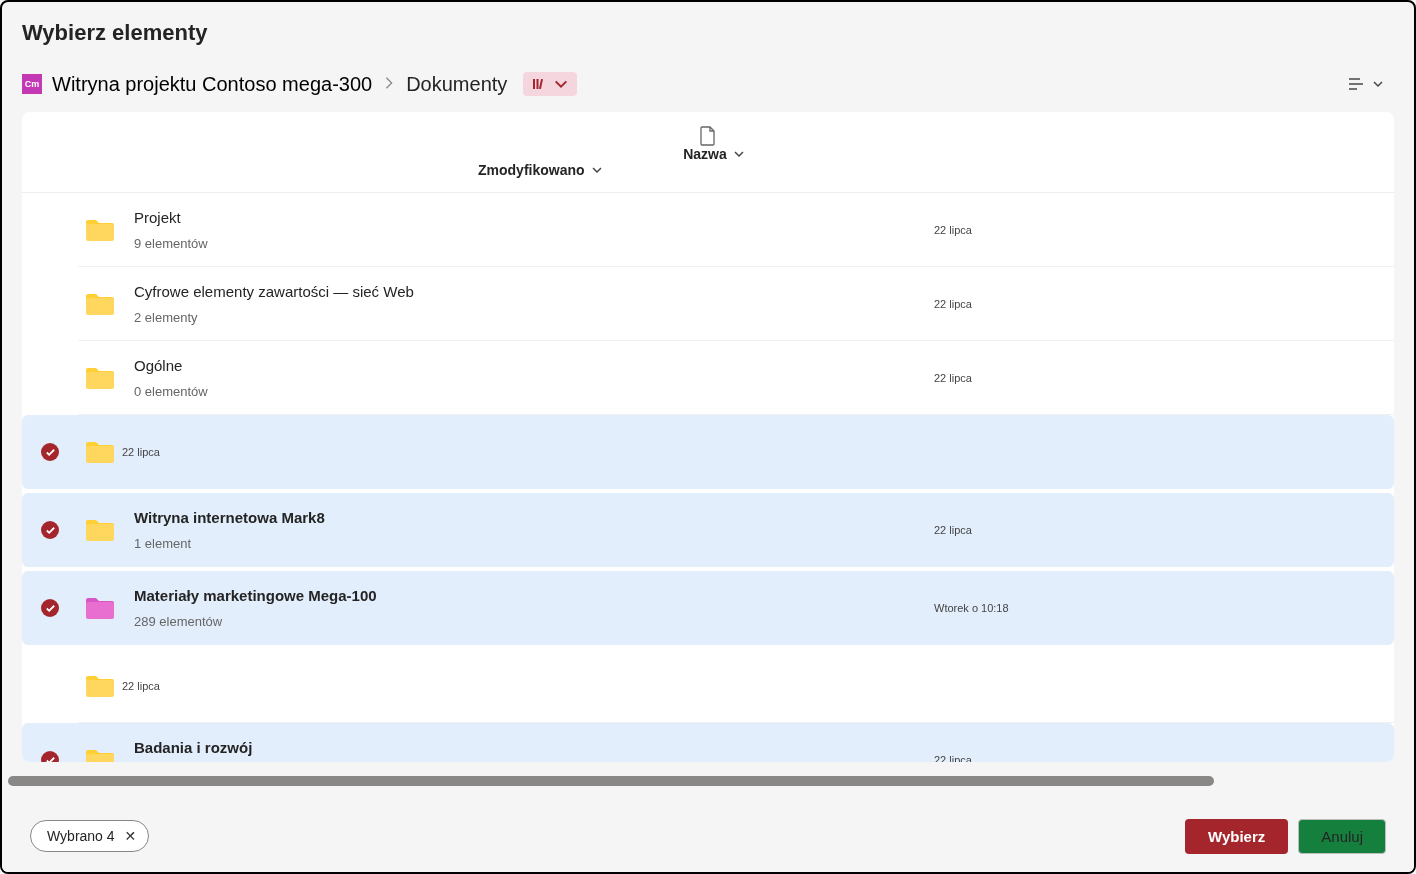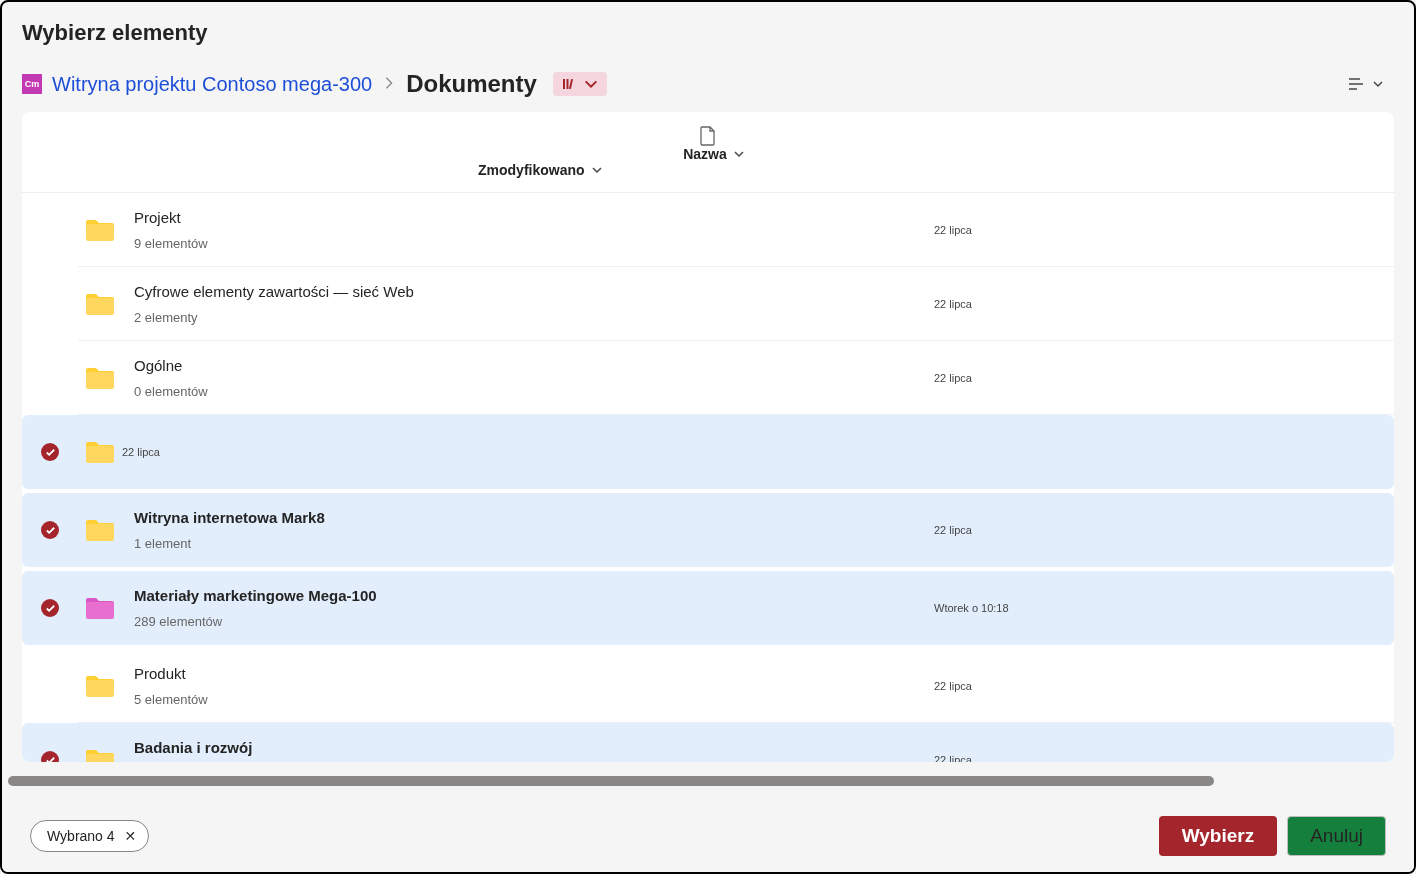--- a/index.html
+++ b/index.html
@@ -39,29 +39,29 @@
     border-radius: 0;
     display: flex;
     align-items: center;
     justify-content: center;
     color: white;
     font-size: 9px;
     font-weight: 600;
   }
   .bc-text {
     font-size: 20px;
-    color: #1d4ed8;
+    color: #000000;
   }
   .bc-chevron {
     color: #888;
     font-size: 15px;
   }
   .bc-current {
-    font-size: 24px;
-    font-weight: 700;
+    font-size: 20px;
+    font-weight: 400;
     color: #242424;
   }
   .library-badge {
     display: inline-flex;
     align-items: center;
     gap: 6px;
     background: #f5d6df;
     border-radius: 4px;
     padding: 4px 8px;
     margin-left: 6px;
@@ -162,21 +162,21 @@
     gap: 10px;
     font-size: 14px;
     color: #242424;
     background: #fff;
   }
   .pill-x { font-size: 14px; color: #333; cursor: pointer; }
   .footer-buttons { display: flex; gap: 10px; }
   .btn {
     padding: 8px 22px;
     border-radius: 4px;
-    font-size: 19px;
+    font-size: 15px;
     cursor: pointer;
     border: 1px solid transparent;
   }
   .btn-primary {
     background: #a4262c;
     color: #fff;
     font-weight: 600;
   }
   .btn-secondary {
     background: #15803d;
@@ -351,24 +351,20 @@
     <div class="col-date">Wtorek o 10:18</div>
   </div>
         <div class="row">
 
     <div class="col-icon">
             <svg class="folder-icon" viewBox="0 0 32 28">
     <path d="M2 6a2 2 0 0 1 2-2h8l3 3h13a2 2 0 0 1 2 2v1H2z" fill="#ffcf33"></path>
     <rect x="2" y="8" width="28" height="17" rx="2" fill="#ffd75e"></rect>
   </svg>
           </div>
-    <div class="col-name">
-      <span class="item-name">Produkt</span>
-      <span class="item-meta">5 elementów</span>
-    </div>
     <div class="col-date">22 lipca</div>
   </div>
         <div class="row selected">
     <div class="col-check">
             <div class="check-circle">
               <svg viewBox="0 0 12 12">
                 <path d="M2 6l2.5 2.5L10 3" stroke="white" stroke-width="2" fill="none"></path>
               </svg>
             </div>
           </div>

